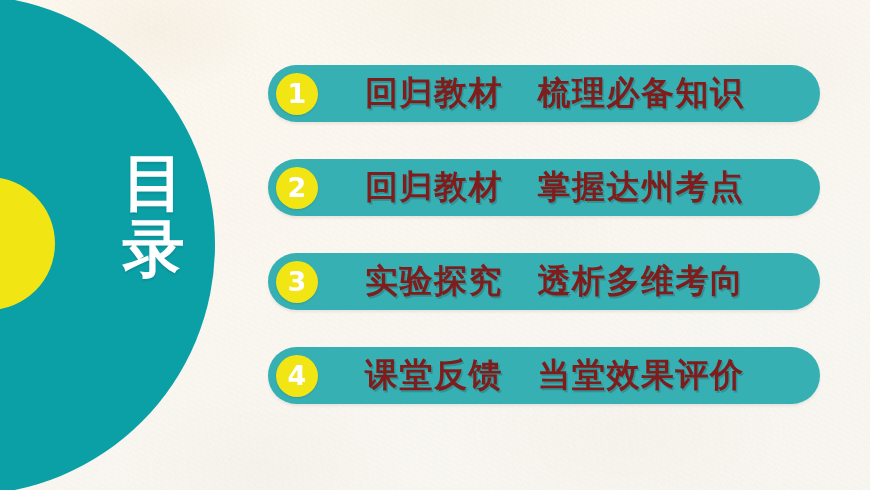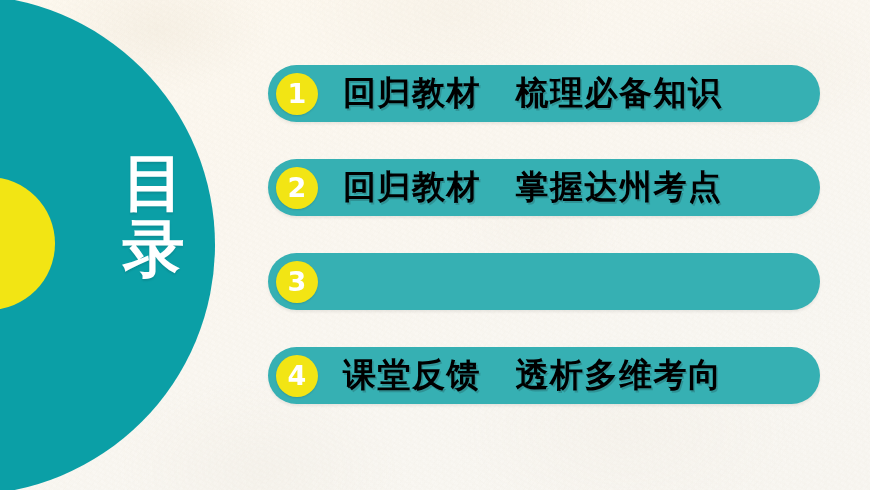--- a/index.html
+++ b/index.html
@@ -117,22 +117,22 @@
     background: #f2e514;
     color: #ffffff;
     font-size: 27px;
     font-weight: 700;
     line-height: 42px;
     text-align: center;
     box-shadow: 0 1px 2px rgba(0,0,0,.12);
   }
 
   .pill-label {
-    margin-left: 75px;
-    color: #000000;
+    margin-left: 97px;
+    color: #7f1d1d;
     font-size: 33px;
     font-weight: 700;
     letter-spacing: 1.5px;
     white-space: nowrap;
     text-shadow: 1.5px 1.5px 0 rgba(40,110,112,.45);
   }
 </style>
 </head>
 <body>
 
@@ -155,21 +155,22 @@
       <span class="pill-label">回归教材　梳理必备知识</span>
     </div>
 
     <div class="pill">
       <span class="badge">2</span>
       <span class="pill-label">回归教材　掌握达州考点</span>
     </div>
 
     <div class="pill">
       <span class="badge">3</span>
+      <span class="pill-label">实验探究　透析多维考向</span>
     </div>
 
     <div class="pill">
       <span class="badge">4</span>
-      <span class="pill-label">课堂反馈　透析多维考向</span>
+      <span class="pill-label">课堂反馈　当堂效果评价</span>
     </div>
 
   </div>
 </div>
 
 </body></html>

